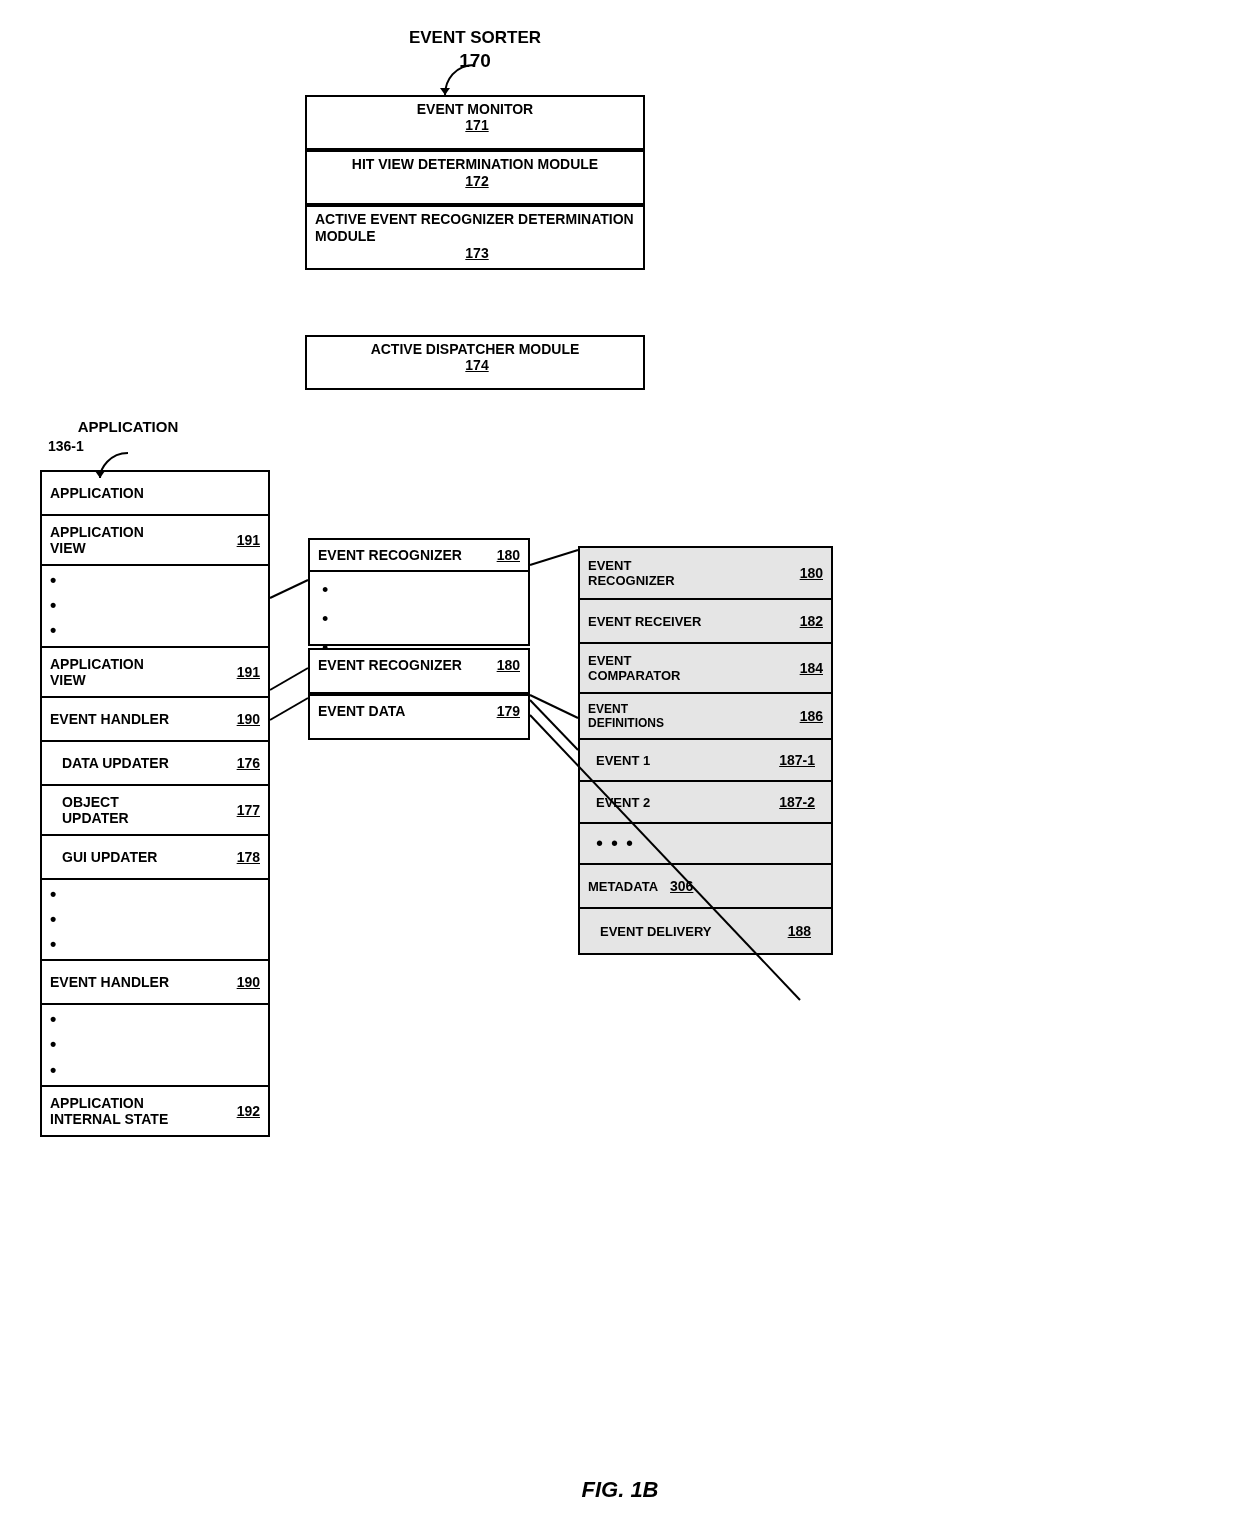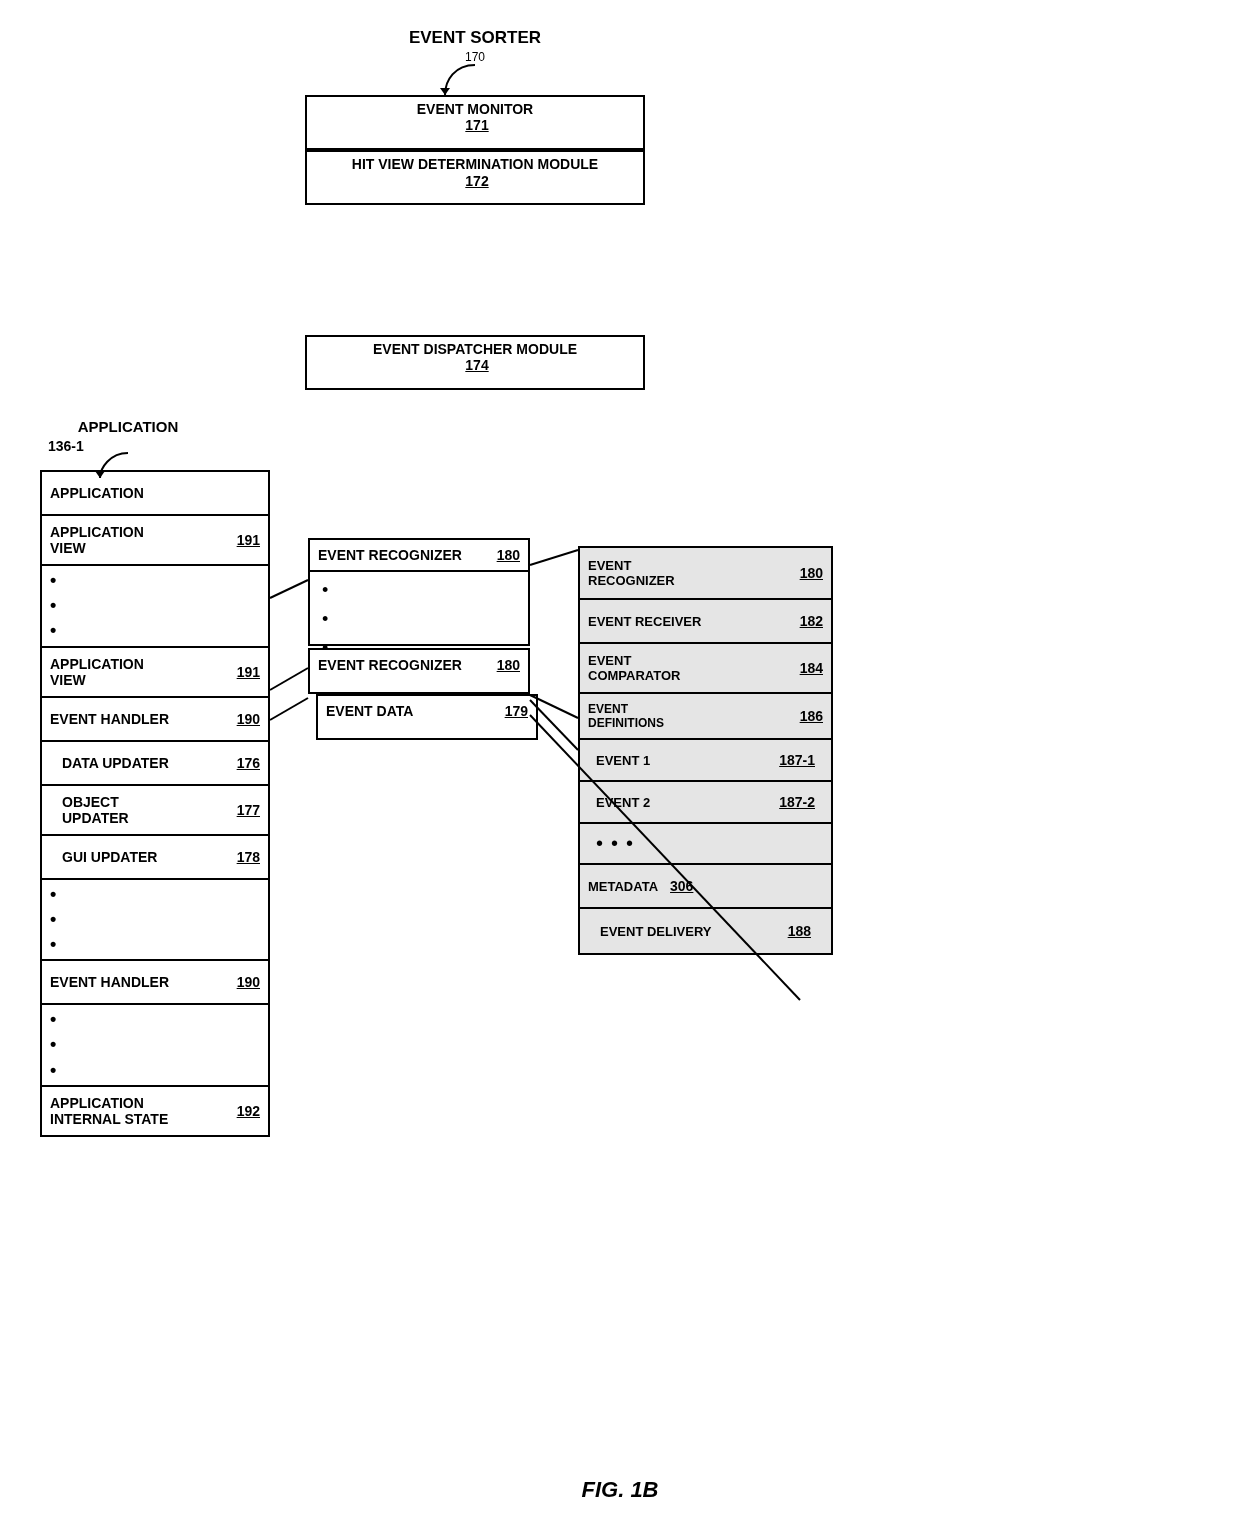--- a/index.html
+++ b/index.html
@@ -109,34 +109,38 @@
 
   </style>
 </head>
 <body>
 
 <div class="diagram-container">
 
   <div class="box-label" style="top:28px; left:335px; width:280px; text-align:center; font-size:17px; font-weight:bold;">
     <span>EVENT SORTER</span>
   </div>
-  <div class="box-label" style="top:50px; left:335px; width:280px; text-align:center; font-size:12px; font-weight:normal;">
+  <div class="box-label" style="top:50px; left:335px; width:280px; text-align:center; font-size:19px; font-weight:bold;">
     <span>170</span>
   </div>
 
   <div class="es-row" id="es-row-1">
     <span>EVENT MONITOR</span>
     <span class="ref-num">171</span>
   </div>
   <div class="es-row" id="es-row-2">
     <span style="line-height:1.2;">HIT VIEW DETERMINATION MODULE</span>
     <span class="ref-num">172</span>
   </div>
+  <div class="es-row" id="es-row-3" style="height:65px;">
+    <span style="line-height:1.2;">ACTIVE EVENT RECOGNIZER DETERMINATION MODULE</span>
+    <span class="ref-num">173</span>
+  </div>
   <div class="es-row" id="es-row-4" style="top:335px;">
-    <span>EVENT DISPATCHER MODULE</span>
+    <span>ACTIVE DISPATCHER MODULE</span>
     <span class="ref-num">174</span>
   </div>
 
   <div class="box-label" style="top:418px; left:48px; font-size:15px; font-weight:bold; text-align:center; width:160px;">
     <span>APPLICATION</span>
   </div>
   <div class="box-label" style="top:438px; left:48px; font-size:14px; font-weight:bold; text-align:left; width:160px;">
     <span>136-1</span>
   </div>
 
@@ -217,21 +221,21 @@
     </div>
   </div>
 
   <div style="position:absolute; top:648px; left:308px; width:222px; height:46px; border:2px solid #000; background:#fff;">
     <div style="padding:7px 8px; font-size:14px; font-weight:bold; display:flex; justify-content:space-between; align-items:center;">
       <span>EVENT RECOGNIZER</span>
       <span class="ref-num">180</span>
     </div>
   </div>
 
-  <div style="position:absolute; top:694px; left:316px; width:222px; height:46px; border:2px solid #000; background:#fff;">
+  <div style="position:absolute; top:694px; left:308px; width:222px; height:46px; border:2px solid #000; background:#fff;">
     <div style="padding:7px 8px; font-size:14px; font-weight:bold; display:flex; justify-content:space-between; align-items:center;">
       <span>EVENT DATA</span>
       <span class="ref-num">179</span>
     </div>
   </div>
 
   <div style="position:absolute; top:518px; left:578px; width:255px; border:2px solid #000; background:#e5e5e5;margin-top:28px;">
 
     <div style="border-bottom:2px solid #000; padding:7px 8px; font-size:13px; font-weight:bold; display:flex; justify-content:space-between; align-items:center; min-height:52px;">
       <span>EVENT<br>RECOGNIZER</span>

